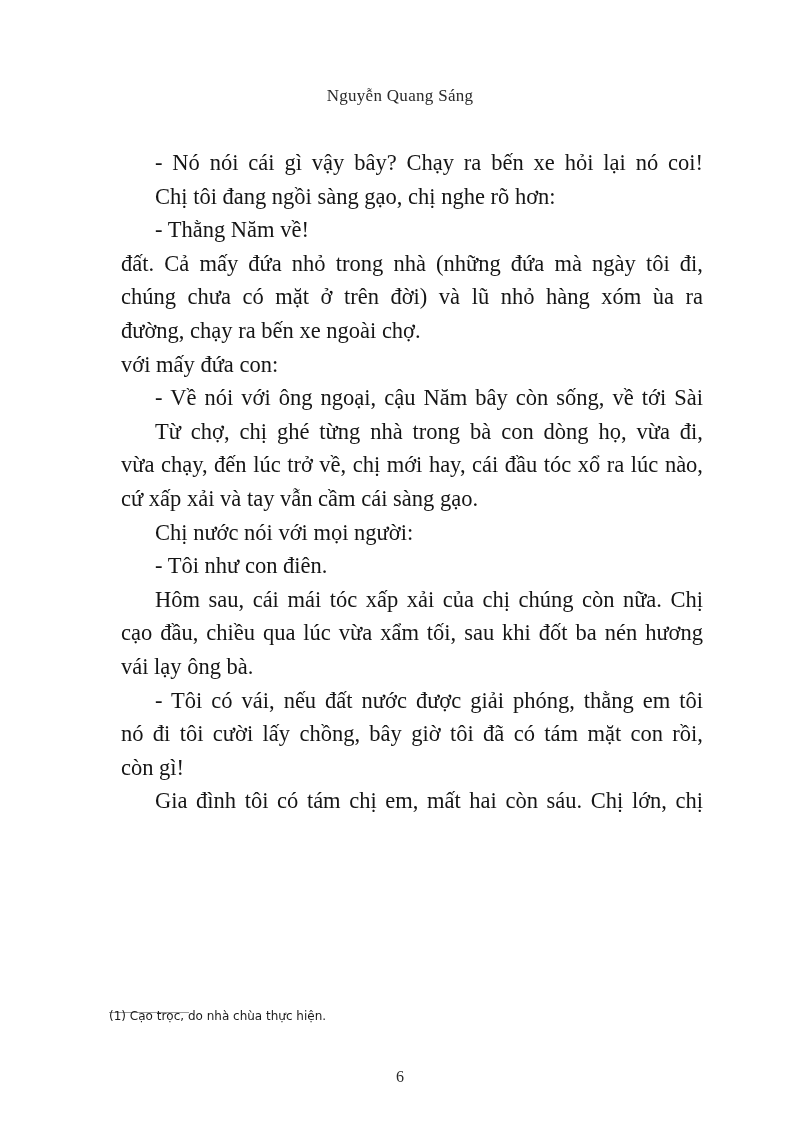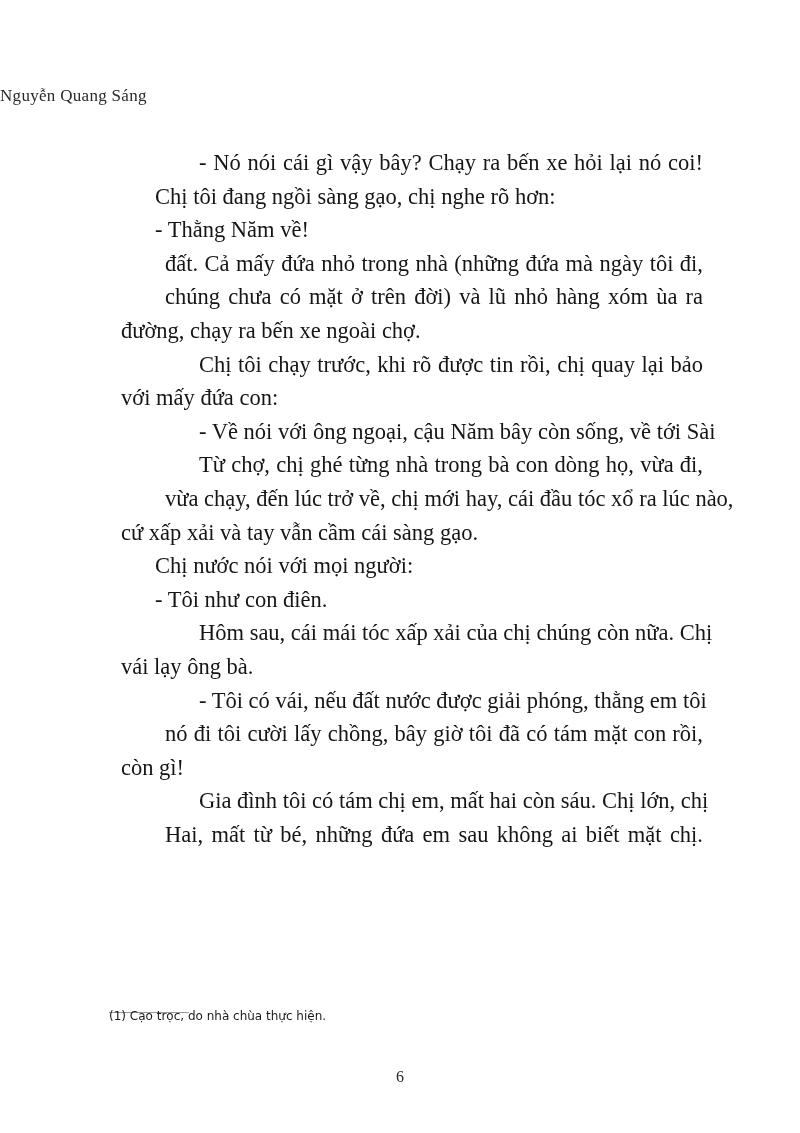--- a/index.html
+++ b/index.html
@@ -12,20 +12,21 @@
       height: 1133px;
       position: relative;
       overflow: hidden;
       color: #1a1a1a;
     }
     .running-header {
       position: absolute;
       top: 86px;
       left: 0;
       width: 800px;
+      text-align: center;
       font-family: "Liberation Serif", "DejaVu Serif", serif;
       font-size: 17px;
       letter-spacing: 0.3px;
       color: #2a2a2a;
     }
     .body-text {
       position: absolute;
       top: 146px;
       left: 121px;
       width: 582px;
@@ -34,21 +35,20 @@
       color: #151515;
     }
     .line {
       height: 33.6px;
       line-height: 33.6px;
       white-space: nowrap;
     }
     .line.justify {
       text-align: justify;
       text-align-last: justify;
-      margin-left: 44px;
     }
     .line.indent {
       padding-left: 34px;
     }
     sup {
       font-size: 11px;
       line-height: 0;
       vertical-align: 9px;
     }
     .footnote-rule {
@@ -82,33 +82,32 @@
 
 <div class="running-header">Nguyễn Quang Sáng</div>
 
 <div class="body-text">
   <div class="line indent justify">- Nó nói cái gì vậy bây? Chạy ra bến xe hỏi lại nó coi!</div>
   <div class="line indent">Chị tôi đang ngồi sàng gạo, chị nghe rõ hơn:</div>
   <div class="line indent">- Thằng Năm về!</div>
   <div class="line justify">đất. Cả mấy đứa nhỏ trong nhà (những đứa mà ngày tôi đi,</div>
   <div class="line justify">chúng chưa có mặt ở trên đời) và lũ nhỏ hàng xóm ùa ra</div>
   <div class="line">đường, chạy ra bến xe ngoài chợ.</div>
-  <div class="line indent justify">Chị tôi chạy trước, khi rõ được tin rồi, chị quay lại bảo</div>
   <div class="line">với mấy đứa con:</div>
   <div class="line indent justify">- Về nói với ông ngoại, cậu Năm bây còn sống, về tới Sài</div>
   <div class="line indent justify">Từ chợ, chị ghé từng nhà trong bà con dòng họ, vừa đi,</div>
   <div class="line justify">vừa chạy, đến lúc trở về, chị mới hay, cái đầu tóc xổ ra lúc nào,</div>
   <div class="line">cứ xấp xải và tay vẫn cầm cái sàng gạo.</div>
   <div class="line indent">Chị nước nói với mọi người:</div>
   <div class="line indent">- Tôi như con điên.</div>
   <div class="line indent justify">Hôm sau, cái mái tóc xấp xải của chị chúng còn nữa. Chị</div>
+  <div class="line justify">cạo đầu, chiều qua lúc vừa xẩm tối, sau khi đốt ba nén hương</div>
   <div class="line">vái lạy ông bà.</div>
   <div class="line indent justify">- Tôi có vái, nếu đất nước được giải phóng, thằng em tôi</div>
   <div class="line justify">nó đi tôi cười lấy chồng, bây giờ tôi đã có tám mặt con rồi,</div>
   <div class="line">còn gì!</div>
   <div class="line indent justify">Gia đình tôi có tám chị em, mất hai còn sáu. Chị lớn, chị</div>
-  <div class="line justify">Hai, mất từ bé, những đứa em sau không ai biết mặt chị.</div>
 </div>
 
 <div class="footnote-rule"></div>
 <div class="footnote">(1) Cạo trọc, do nhà chùa thực hiện.</div>
 
 <div class="page-number">6</div>
 
 </body></html>

